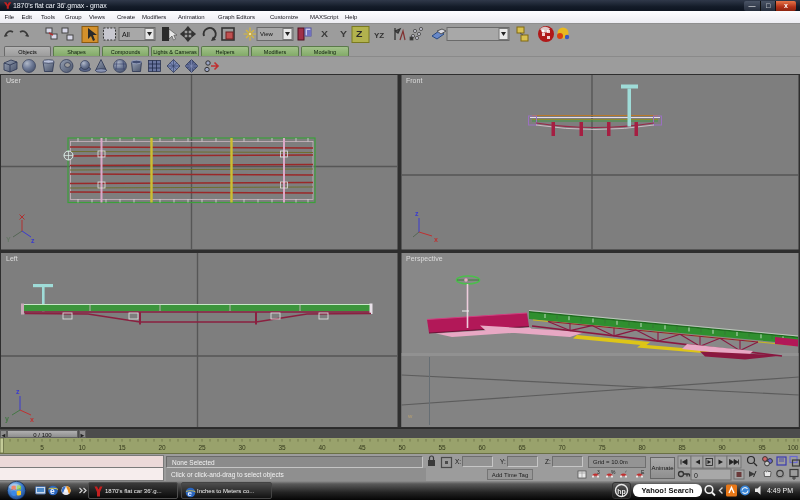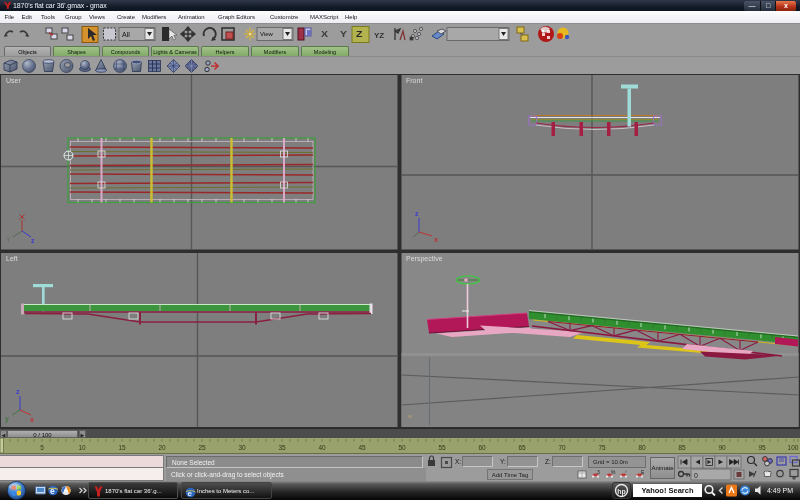--- a/index.html
+++ b/index.html
@@ -40,21 +40,21 @@
 .sfield{position:absolute;height:11px;background:#939393;border:1px solid #6e6e6e;border-bottom-color:#c6c6c6;border-right-color:#c6c6c6;}
 #gridbox{left:588px;top:2px;width:58px;height:12px;background:#949494;border:1px solid #6e6e6e;color:#1d1d1d;font-size:6px;line-height:11px;padding-left:4px;}
 #animatebtn{left:650px;top:3px;width:25px;height:22px;background:linear-gradient(#aaaaaa,#8f8f8f);border:1px solid #666;color:#111;font-size:6px;text-align:center;line-height:21px;}
 #addtimetag{left:487px;top:15px;width:46px;height:11px;background:#989898;border:1px solid #757575;color:#222;font-size:6px;text-align:center;line-height:10px;}
 
 #taskbar{left:0;top:481px;width:800px;height:19px;background:linear-gradient(#909090 0%,#5a5a5a 15%,#232323 60%,#050505 100%);}
 .tbtn{position:absolute;top:1px;height:17px;border-radius:2px;color:#f2f2f2;font-size:6px;line-height:17px;}
 #tb1{left:88px;width:90px;background:linear-gradient(#3a3a3a,#0a0a0a);border:1px solid #4e4e4e;}
 #tb2{left:181px;width:91px;background:linear-gradient(#4e4e4e,#121212);border:1px solid #444;}
 #hpbtn{left:612px;top:1px;width:19px;height:17px;background:linear-gradient(#5a5a5a,#1a1a1a);border-radius:3px;border:1px solid #333;}
-#ysearch{left:633px;top:3px;width:69px;height:13px;background:#fff;border-radius:0;color:#111;font-size:7.5px;font-weight:bold;text-align:center;line-height:13px;}
+#ysearch{left:633px;top:3px;width:69px;height:13px;background:#fff;border-radius:6px;color:#111;font-size:7.5px;font-weight:bold;text-align:center;line-height:13px;}
 #clock{right:7px;top:0px;color:#f0f0f0;font-size:7px;line-height:19px;}
 </style></head>
 <body>
 <div id="app">
   <div class="ab" id="titlebar">
     <svg class="ab" style="left:3px;top:1px" width="10" height="9" viewBox="0 0 12 10">
         <path d="M1 1 L4 1 L5.5 4 L7 1 L10 1 L7 6 L7 9 L4.5 9 L4.5 6 Z" fill="#c42020"></path>
       </svg>
     <div class="ab" id="title-text">1870's flat car 36'.gmax - gmax</div>
     <div class="ab" id="winbtns">

